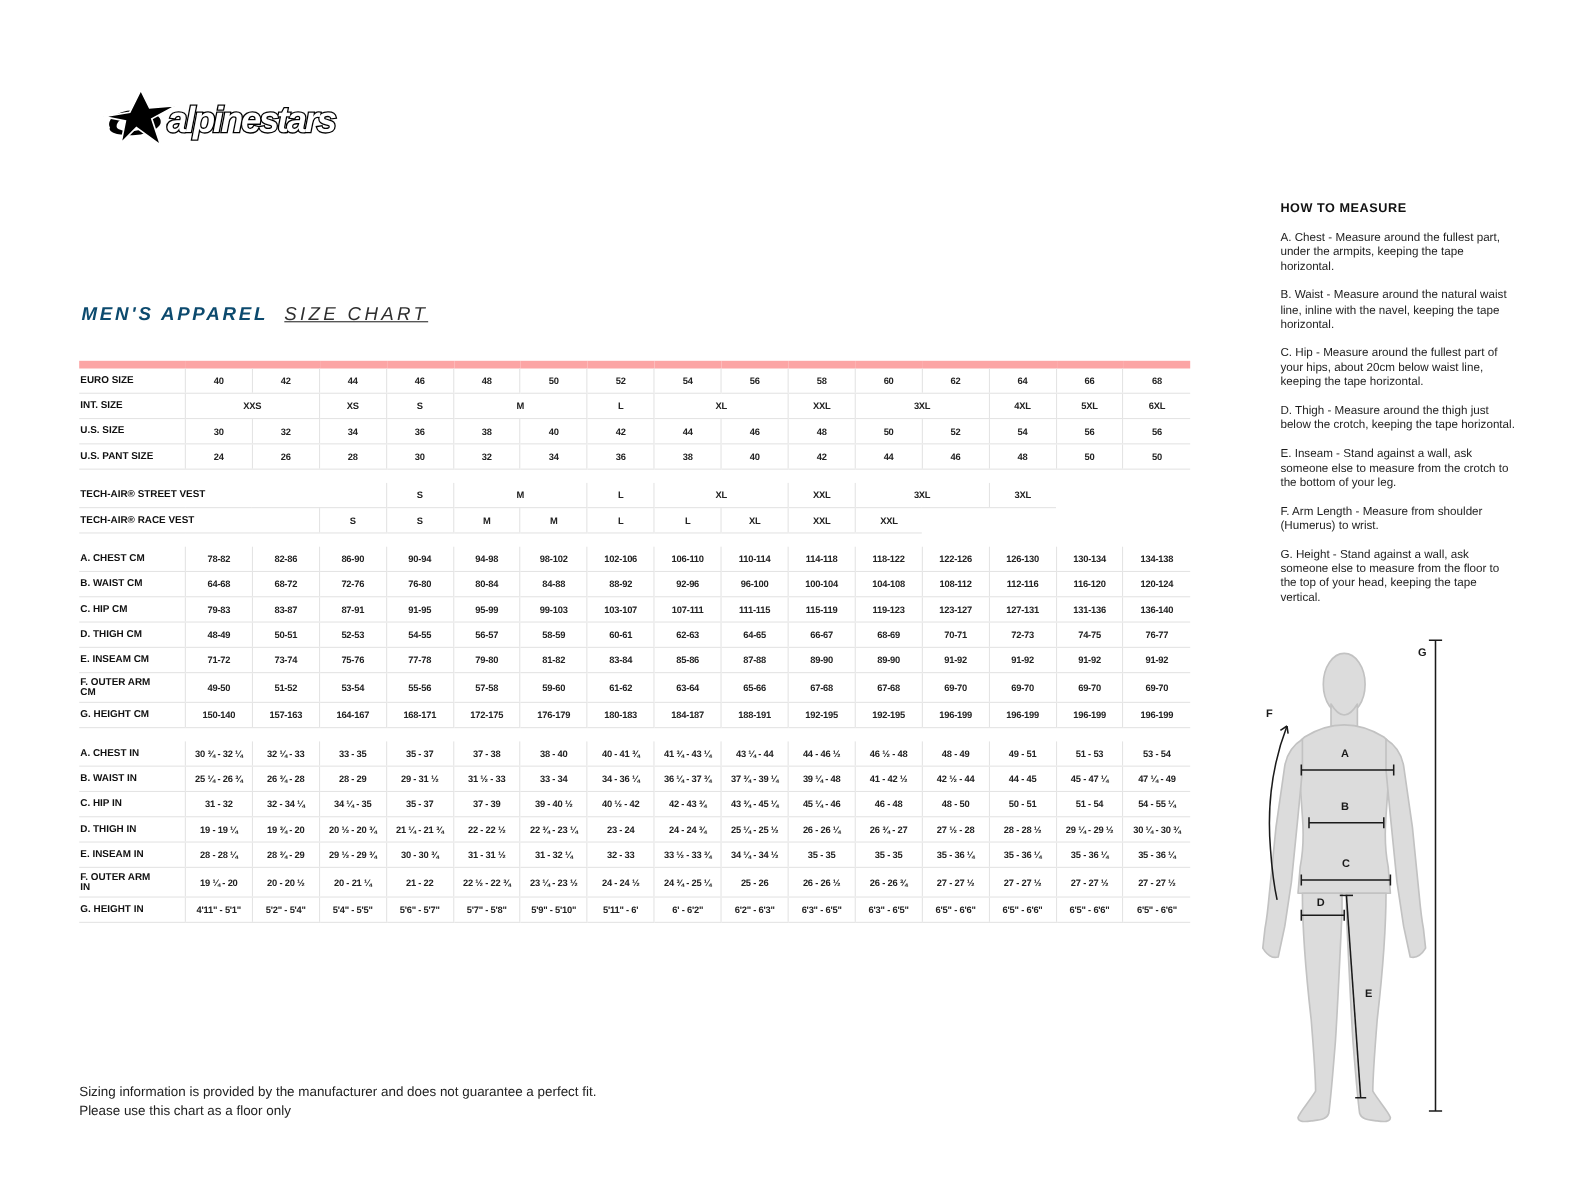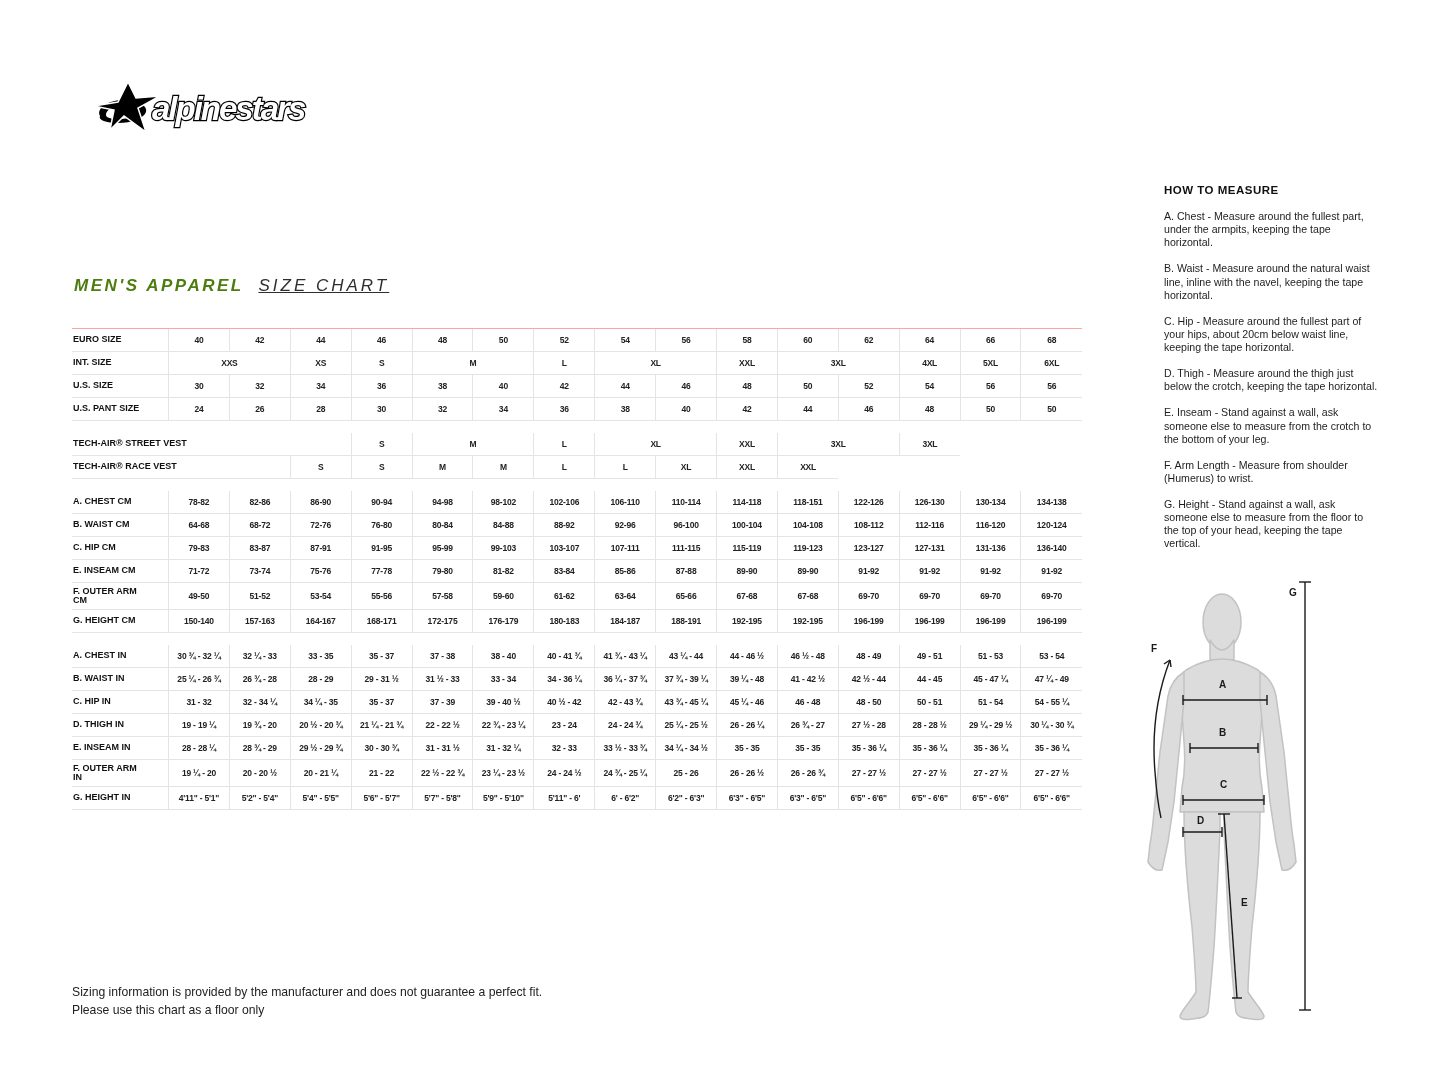--- a/index.html
+++ b/index.html
@@ -4,31 +4,31 @@
 <style>
   html,body{margin:0;padding:0;background:#fff;}
   #page{position:relative;width:1445px;height:1084px;background:#ffffff;overflow:hidden;
         font-family:"Liberation Sans",sans-serif;color:#1a1a1a;}
 
   
   #logo{position:absolute;left:86px;top:80px;}
 
   
   #title{position:absolute;left:74px;top:276px;font-style:italic;font-size:17px;white-space:nowrap;}
-  #title .t1{font-weight:700;letter-spacing:2.5px;color:#4d7c0f;}
+  #title .t1{font-weight:700;letter-spacing:2.5px;color:#0c4a6e;}
   #title .t2{font-weight:400;letter-spacing:3px;color:#2e2e2e;margin-left:10px;text-decoration:underline;}
 
   
   #tablewrap{position:absolute;left:72px;top:328px;width:1010px;}
   table.sizechart{border-collapse:collapse;table-layout:fixed;width:1010px;}
   table.sizechart td{height:22px;padding:0 1px;text-align:center;vertical-align:middle;
       font-size:8.5px;font-weight:700;letter-spacing:-0.2px;color:#222;
       border-bottom:1px solid #e4e4e4;border-left:1px solid #e4e4e4;
       overflow:visible;white-space:nowrap;}
-  table.sizechart tr.first td{border-top:1px solid #fca5a5;}
+  table.sizechart tr.first td{border-top:7px solid #fca5a5;}
   table.sizechart td.lbl{width:94px;text-align:left;font-size:9px;color:#101010;
       border-left:none;letter-spacing:0;line-height:1.05;}
   table.sizechart td.blank{border-left:none;}
   table.sizechart td.void{border:none;}
   table.sizechart tr.tall td{height:26px;}
   table.sizechart tr.sp td{height:12px;border:none;}
 
   
   #measure{position:absolute;left:1164px;top:184px;width:214px;color:#1d1d1d;}
   #measure h3{margin:0 0 14px 0;font-size:11.5px;font-weight:700;letter-spacing:0.5px;color:#111;}
@@ -170,21 +170,21 @@
             <td>78-82</td>
             <td>82-86</td>
             <td>86-90</td>
             <td>90-94</td>
             <td>94-98</td>
             <td>98-102</td>
             <td>102-106</td>
             <td>106-110</td>
             <td>110-114</td>
             <td>114-118</td>
-            <td>118-151</td>
+            <td>118-122</td>
             <td>122-126</td>
             <td>126-130</td>
             <td>130-134</td>
             <td>134-138</td>
           </tr>
           <tr>
             <td class="lbl">B. WAIST CM</td>
             <td>64-68</td>
             <td>68-72</td>
             <td>72-76</td>
@@ -211,20 +211,38 @@
             <td>99-103</td>
             <td>103-107</td>
             <td>107-111</td>
             <td>111-115</td>
             <td>115-119</td>
             <td>119-123</td>
             <td>123-127</td>
             <td>127-131</td>
             <td>131-136</td>
             <td>136-140</td>
+          </tr>
+          <tr>
+            <td class="lbl">D. THIGH CM</td>
+            <td>48-49</td>
+            <td>50-51</td>
+            <td>52-53</td>
+            <td>54-55</td>
+            <td>56-57</td>
+            <td>58-59</td>
+            <td>60-61</td>
+            <td>62-63</td>
+            <td>64-65</td>
+            <td>66-67</td>
+            <td>68-69</td>
+            <td>70-71</td>
+            <td>72-73</td>
+            <td>74-75</td>
+            <td>76-77</td>
           </tr>
           <tr>
             <td class="lbl">E. INSEAM CM</td>
             <td>71-72</td>
             <td>73-74</td>
             <td>75-76</td>
             <td>77-78</td>
             <td>79-80</td>
             <td>81-82</td>
             <td>83-84</td>

